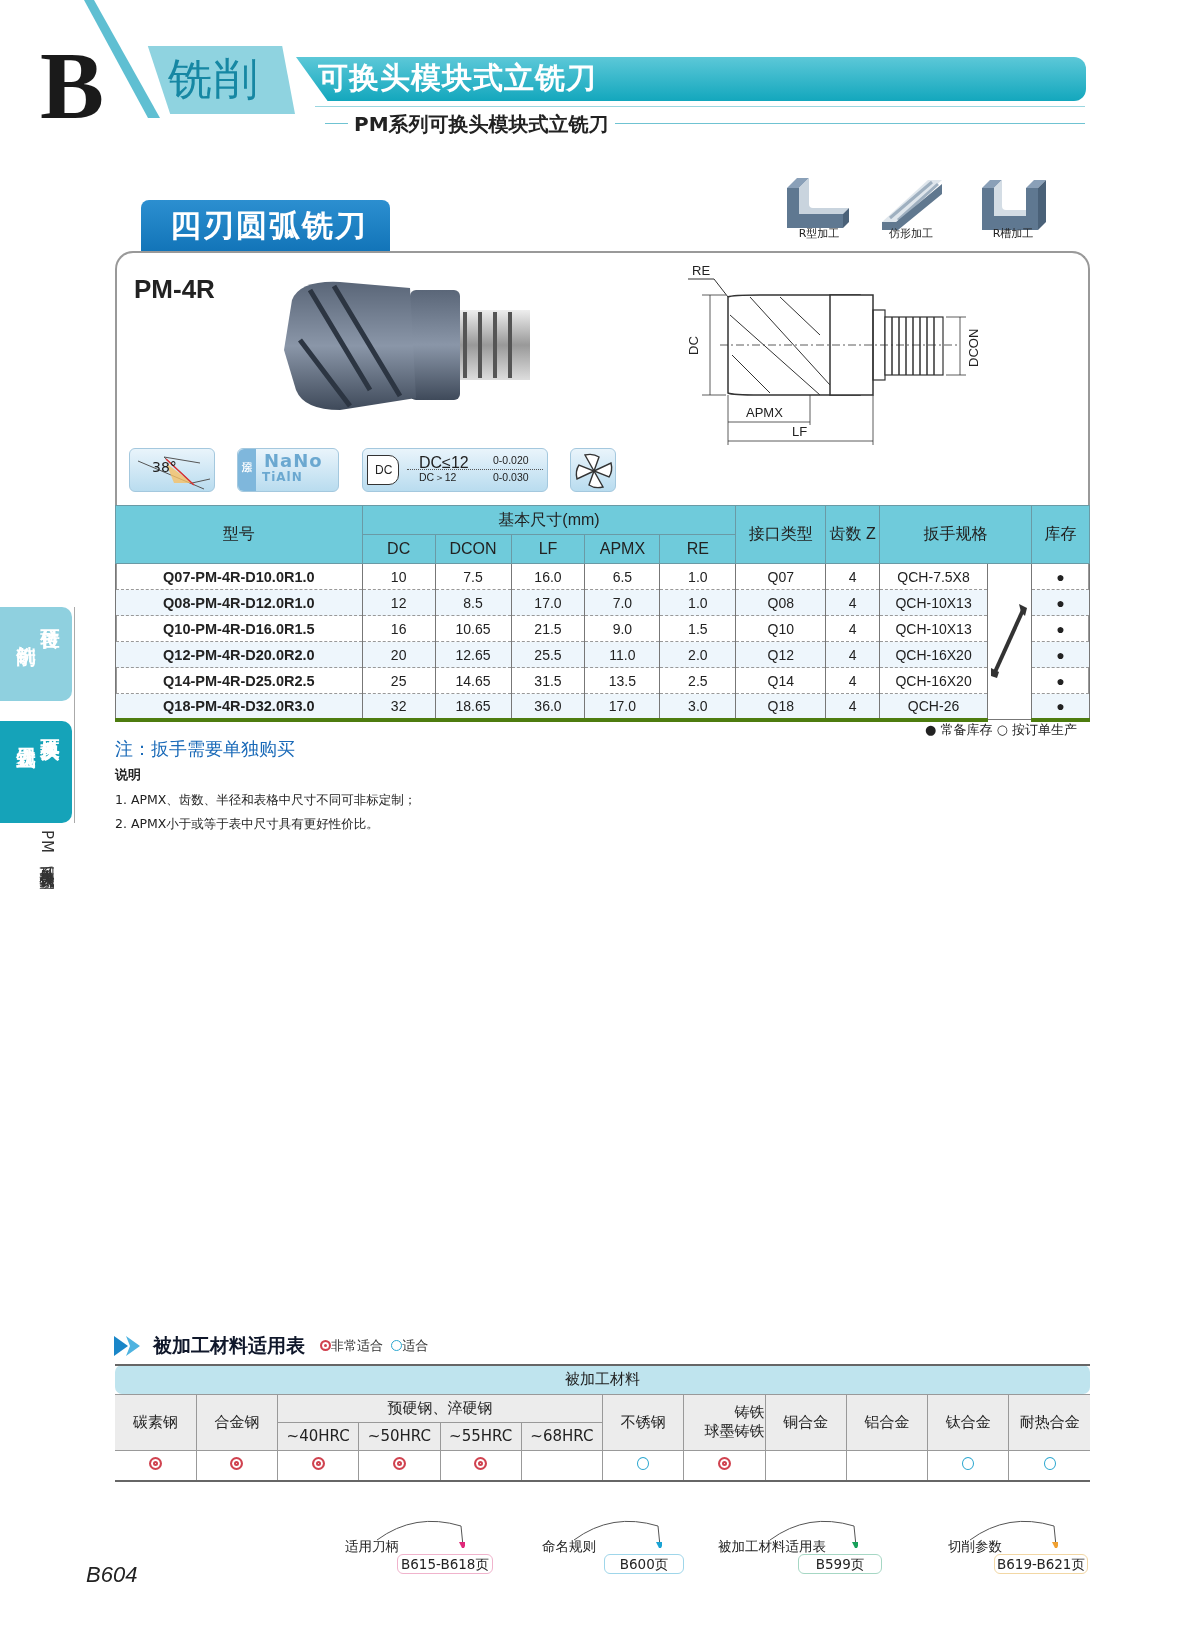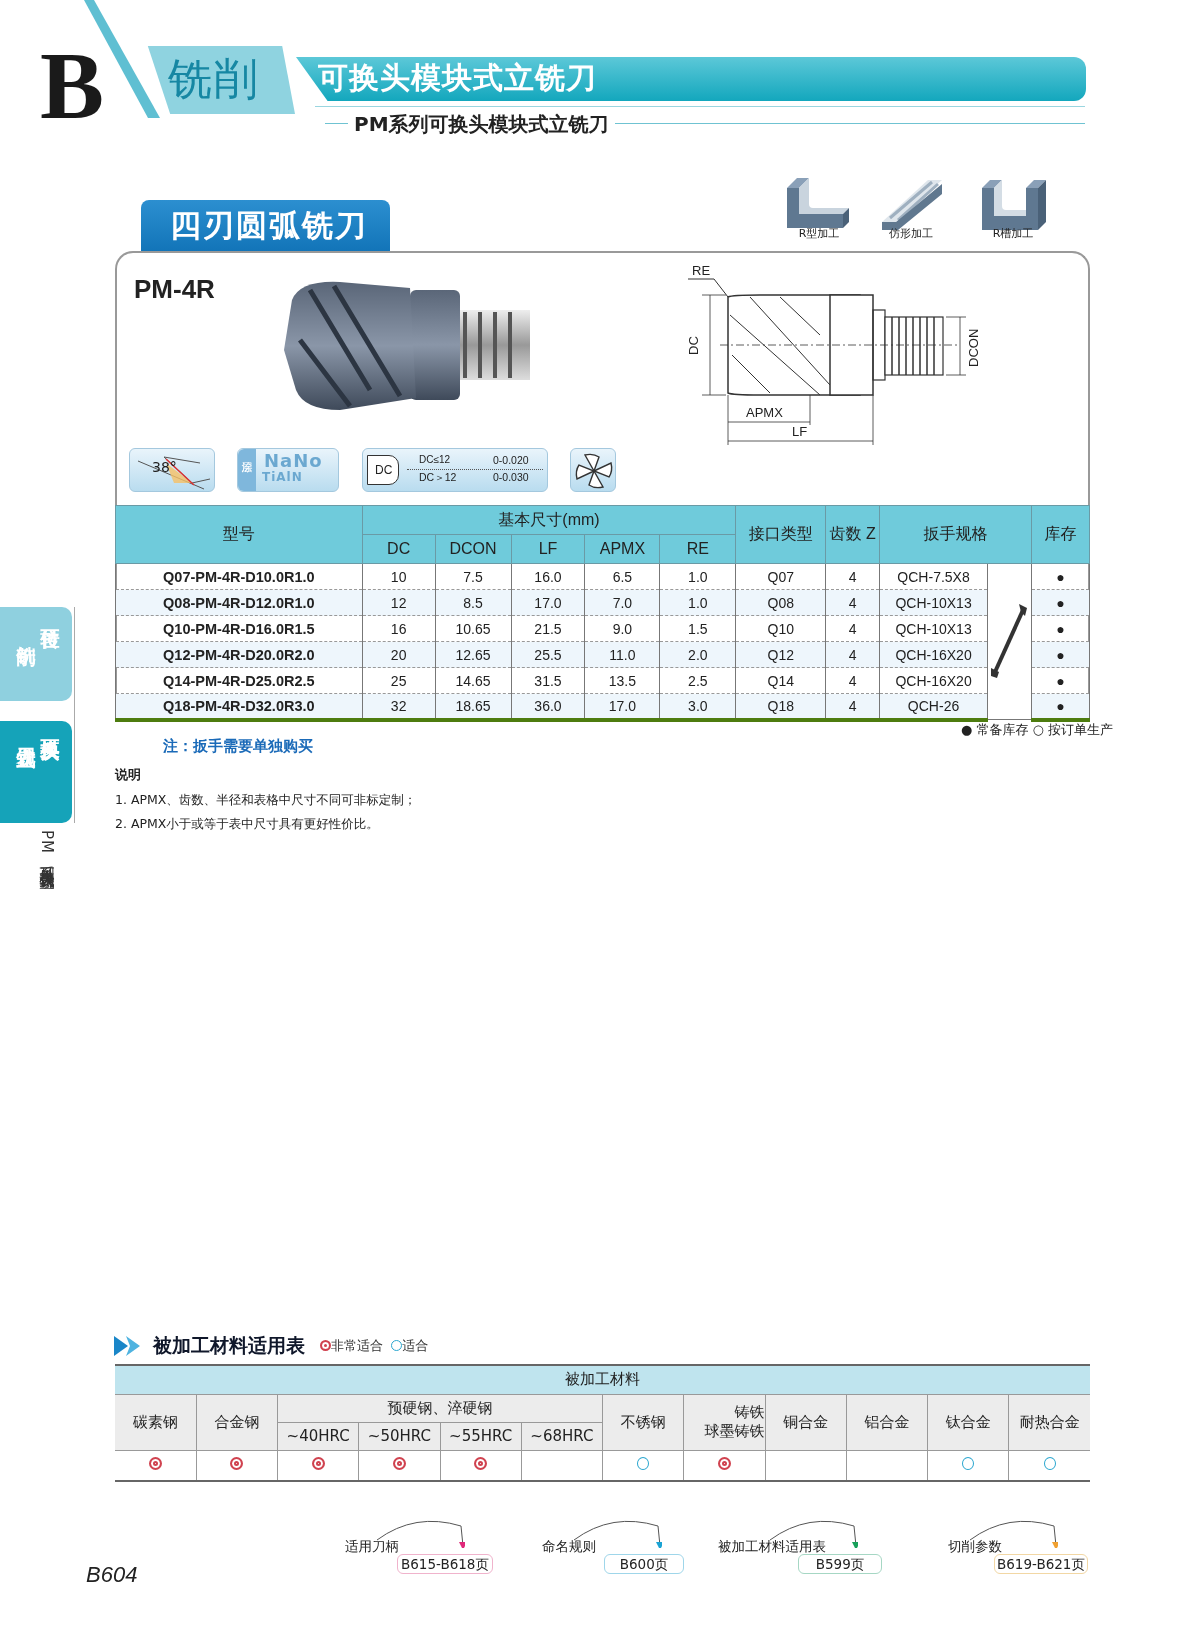--- a/index.html
+++ b/index.html
@@ -31,31 +31,31 @@
   .model-code{left:134px;top:274px;font-family:"Liberation Sans",sans-serif;font-size:26px;font-weight:bold;color:#222;}
   .feat{top:448px;height:44px;border-radius:6px;background:linear-gradient(#e9f4fb,#b9dcef);border:1px solid #a4c8de;}
   
   table{border-collapse:collapse;}
   .spec{left:115px;top:505px;width:975px;font-family:"Liberation Sans",sans-serif;font-size:14px;}
   .spec th{background:#6fcbdb;color:#222;font-weight:normal;font-size:16px;border:1px solid #6a9aa5;height:29px;}
   .spec td{text-align:center;height:26px;border-left:1px solid #777;border-right:1px solid #777;border-bottom:1px dashed #999;color:#222;}
   .spec tr:nth-child(even) td{background:#eef6fc;}
   .spec td.model{font-weight:bold;font-size:14.5px;margin-left:44px;}
   .spec tbody tr:last-child td{border-bottom:4px solid #4d7c0f;}
-  .legend{left:925px;top:721px;font-size:13px;color:#222;margin-left:36px;}
-  .note-title{left:115px;top:737px;font-size:15px;font-weight:bold;color:#1a6ab8;margin-left:48px;}
+  .legend{left:925px;top:721px;font-size:13px;color:#222;}
+  .note-title{left:115px;top:737px;font-size:18px;font-weight:normal;color:#1a6ab8;}
   .expl-title{left:115px;top:766px;font-size:13px;font-weight:bold;color:#222;}
   .expl-item{left:115px;font-size:12.5px;color:#222;}
   
   .mat-icon{left:114px;top:1336px;}
   .mat-title{left:153px;top:1333px;font-size:19px;font-weight:bold;color:#0f172a;}
   .mat-legend{left:320px;top:1337px;font-size:13px;color:#333;}
   .mat{left:115px;top:1364px;width:975px;font-size:15px;}
   .mat th{font-weight:normal;color:#222;border:1px solid #999;}
-  .mat .top th{background:#bfe4ee;height:29px;border-left:none;border-right:none;border-top:2px solid #666;}
+  .mat .top th{background:#bfe4ee;height:29px;border-left:none;border-right:none;border-top:2px solid #666;border-radius:7px;}
   .mat .hdr th{background:#ececec;height:28px;}
   .mat td{text-align:center;height:31px;border-left:1px solid #999;border-right:1px solid #999;border-bottom:2px solid #666;}
   .mat tr th:first-child,.mat tr td:first-child{border-left:none;}
   .mat tr th:last-child,.mat tr td:last-child{border-right:none;}
   .ring-r{display:inline-block;width:13px;height:13px;border-radius:50%;border:2px solid #d0424f;box-shadow:inset 0 0 0 2px #fff,inset 0 0 0 4px #d0424f;}
   .ring-b{display:inline-block;width:12px;height:13px;border-radius:50%;border:1.5px solid #2aa6cf;}
   
   .ref-label{font-size:13.5px;color:#222;}
   .ref-box{height:20px;border-radius:6px;font-size:13.5px;text-align:center;line-height:18px;color:#222;background:#fff;}
   .page-no{left:86px;top:1562px;font-size:22px;font-style:italic;font-family:"Liberation Sans",sans-serif;color:#222;}
@@ -169,21 +169,21 @@
 </div>
 <div class="abs feat" style="left:237px;width:102px;">
   <div class="abs" style="left:0;top:0;width:18px;height:42px;background:#7fb7dc;border-radius:6px 0 0 6px;"></div>
   <div class="abs vtext" style="left:1px;top:4px;font-size:11px;font-weight:normal;color:#fff;line-height:14px;">涂层</div>
   <div class="abs" style="left:26px;top:1px;font-size:18px;font-weight:bold;color:#6ba8d0;letter-spacing:1px;">NaNo</div>
   <div class="abs" style="left:24px;top:21px;font-size:12px;font-weight:bold;color:#6ba8d0;letter-spacing:1px;">TiAlN</div>
 </div>
 <div class="abs feat" style="left:362px;width:186px;">
   <div class="abs" style="left:4px;top:6px;width:32px;height:30px;border:1px solid #333;border-radius:0 10px 10px 0;background:#fff;"></div>
   <div class="abs" style="left:12px;top:14px;font-size:12px;font-family:'Liberation Sans',sans-serif;">DC</div>
-  <div class="abs" style="left:56px;top:5px;font-size:10px;font-family:'Liberation Sans',sans-serif;">DC≤12</div>
+  <div class="abs" style="left:56px;top:5px;font-size:16px;font-family:'Liberation Sans',sans-serif;">DC≤12</div>
   <div class="abs" style="left:130px;top:5px;font-size:10.5px;font-family:'Liberation Sans',sans-serif;">0-0.020</div>
   <div class="abs" style="left:44px;top:20px;width:136px;border-top:1px dotted #555;"></div>
   <div class="abs" style="left:56px;top:22px;font-size:10.5px;font-family:'Liberation Sans',sans-serif;">DC＞12</div>
   <div class="abs" style="left:130px;top:22px;font-size:10.5px;font-family:'Liberation Sans',sans-serif;">0-0.030</div>
 </div>
 <div class="abs feat" style="left:570px;width:46px;">
   <svg width="46" height="44" viewBox="0 0 46 44">
     <g stroke="#333" fill="#fff" stroke-width="1.4">
       <path d="M23,22 L14,6 Q22,4 28,8 Z"></path>
         <path d="M23,22 L40,14 Q42,22 38,28 Z"></path>

